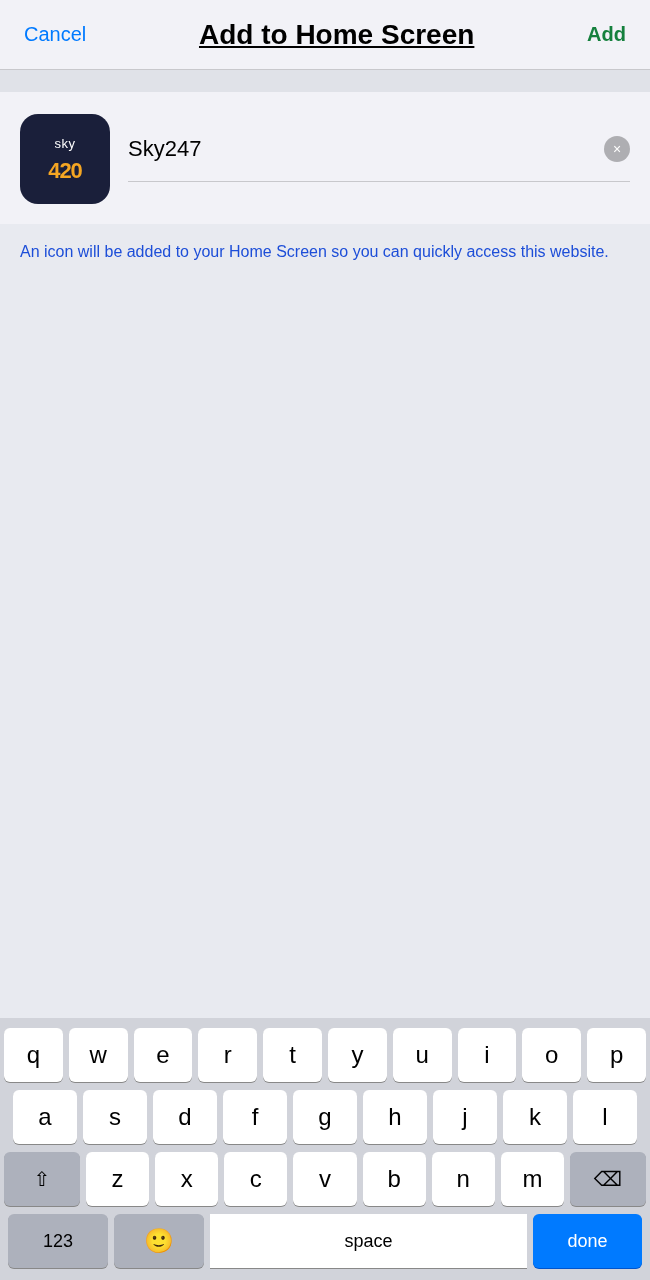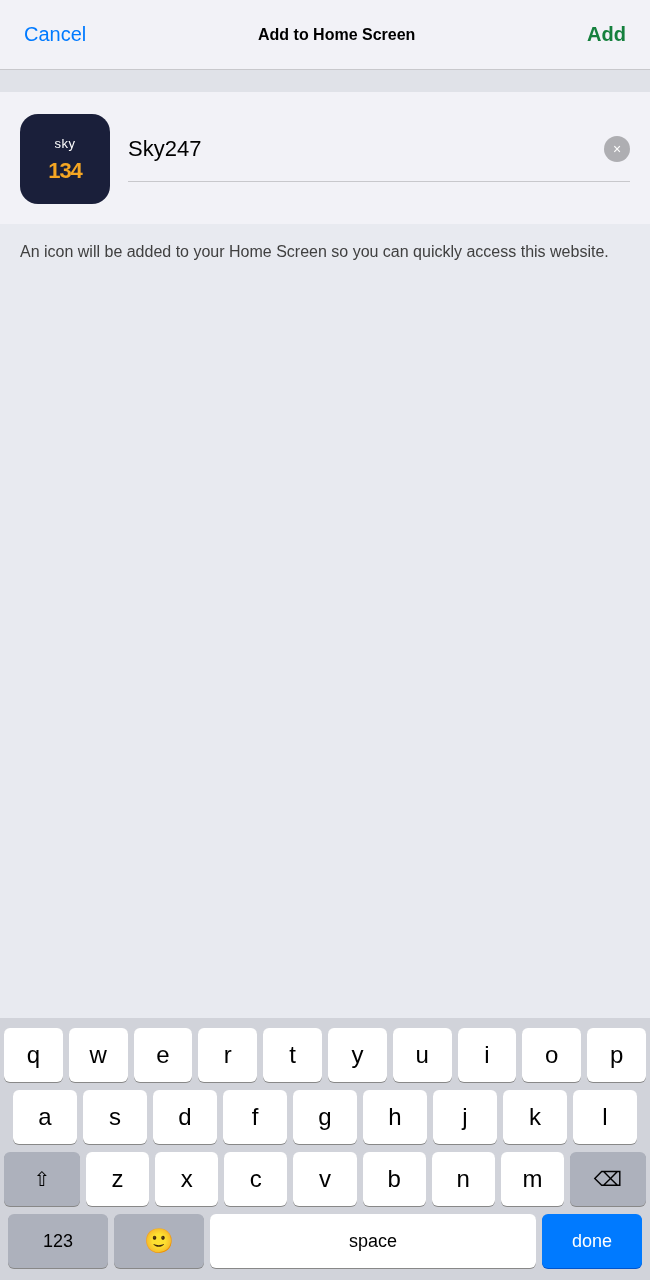--- a/index.html
+++ b/index.html
@@ -26,23 +26,24 @@
     }
     .header-cancel {
       color: #007aff;
       font-size: 20px;
       font-weight: 400;
       background: none;
       border: none;
       cursor: pointer;
     }
     .header-title {
-      font-size: 16px;
+      font-size: 28px;
       font-weight: 700;
       color: #000;
+      text-decoration: underline;
     }
     .header-add {
       color: #15803d;
       font-size: 20px;
       font-weight: 600;
       background: none;
       border: none;
       cursor: pointer;
     }
 
@@ -128,21 +129,21 @@
       font-size: 14px;
       flex-shrink: 0;
     }
 
     
     .description-section {
       background: #e8eaf0;
       padding: 16px 20px 10px 20px;
     }
     .description-text {
-      color: #404040;
+      color: #1d4ed8;
       font-size: 16px;
       line-height: 1.5;
     }
 
     
     .content-area {
       flex: 1;
       background: #e8eaf0;
     }
 
@@ -218,38 +219,38 @@
       align-items: center;
       justify-content: center;
       font-size: 24px;
       cursor: pointer;
       box-shadow: 0 1px 0 #888;
       border: none;
       user-select: none;
     }
     .key-space {
       background: #ffffff;
-      border-radius: 6px;
+      border-radius: 0;
       height: 54px;
       flex: 1;
       display: flex;
       align-items: center;
       justify-content: center;
       font-size: 18px;
       color: #000;
       cursor: pointer;
       box-shadow: 0 1px 0 #888;
       border: none;
       user-select: none;
     }
     .key-done {
       background: #007aff;
       border-radius: 6px;
       height: 54px;
-      width: 100px;
+      width: 109px;
       display: flex;
       align-items: center;
       justify-content: center;
       font-size: 18px;
       color: #ffffff;
       cursor: pointer;
       box-shadow: 0 1px 0 #0055cc;
       border: none;
       user-select: none;
     }
@@ -268,21 +269,21 @@
   <span class="header-title">Add to Home Screen</span>
   <button class="header-add">Add</button>
 </div>
 
 <div class="spacer-bar"></div>
 
 <div class="app-section">
   <div class="app-icon">
     <div class="app-icon-inner">
       <span class="sky-text">sky</span>
-      <span class="sky-num">134</span>
+      <span class="sky-num">420</span>
     </div>
   </div>
   <div class="name-field-wrap">
     <div class="name-input-row">
       <input class="name-input" type="text" value="Sky247" style="">
       <button class="clear-btn">×</button>
     </div>
   </div>
 </div>
 

